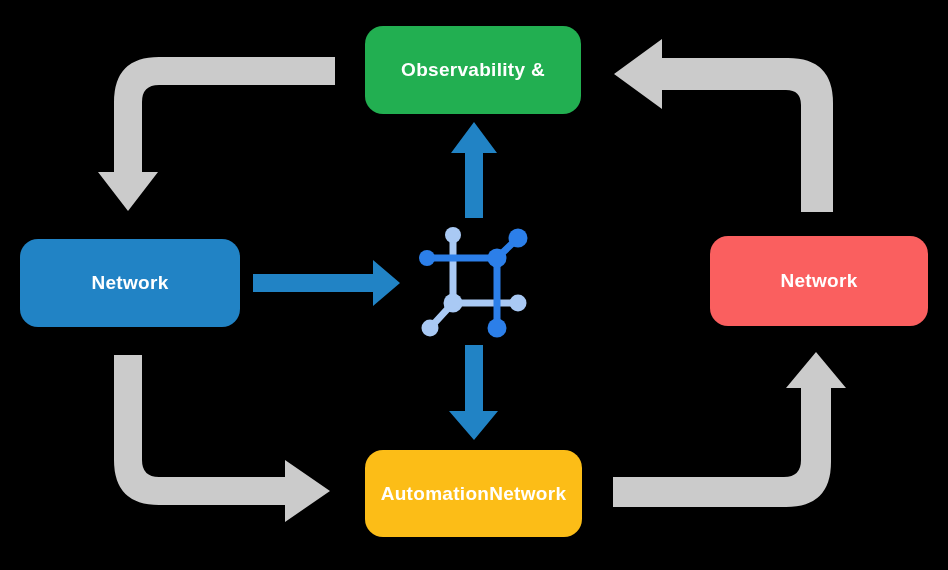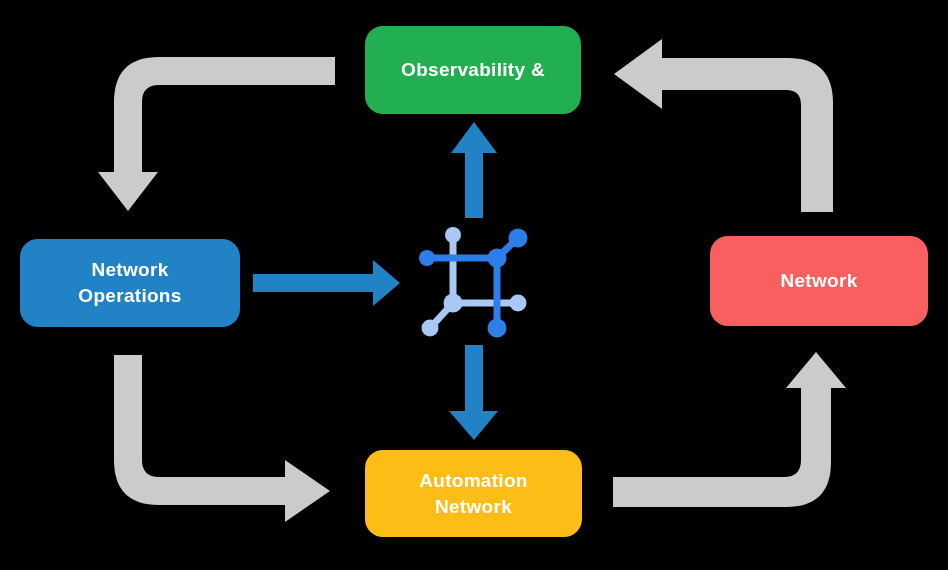--- a/index.html
+++ b/index.html
@@ -16,21 +16,20 @@
     font-family: "Liberation Sans", sans-serif;
   }
   .layer {
     position: absolute;
     left: 0;
     top: 0;
   }
   .node {
     position: absolute;
     display: flex;
-    flex-direction: column;
     align-items: center;
     justify-content: center;
     border-radius: 18px;
     color: #ffffff;
     font-size: 19px;
     font-weight: 600;
     letter-spacing: 0.3px;
     line-height: 26px;
     text-align: center;
   }
@@ -60,21 +59,20 @@
     <polygon points="253,274 373,274 373,260 400,283 373,306 373,292 253,292" fill="#2183C5"></polygon>
     <polygon points="465,345 483,345 483,411 498,411 474,440 449,411 465,411" fill="#2183C5"></polygon>
   </svg>
 
   <div class="node node-top" style="background: rgb(34, 175, 81);">
     <span>Observability &amp;</span>
   </div>
 
   <div class="node node-left" style="background: rgb(33, 131, 197);">
     <span>Network</span>
-    <span>Operations</span>
   </div>
 
   <div class="node node-right" style="background: rgb(250, 95, 95);">
     <span>Network</span>
   </div>
 
   <div class="node node-bottom" style="background: rgb(252, 189, 23);">
     <span>Automation</span>
     <span>Network</span>
   </div>

